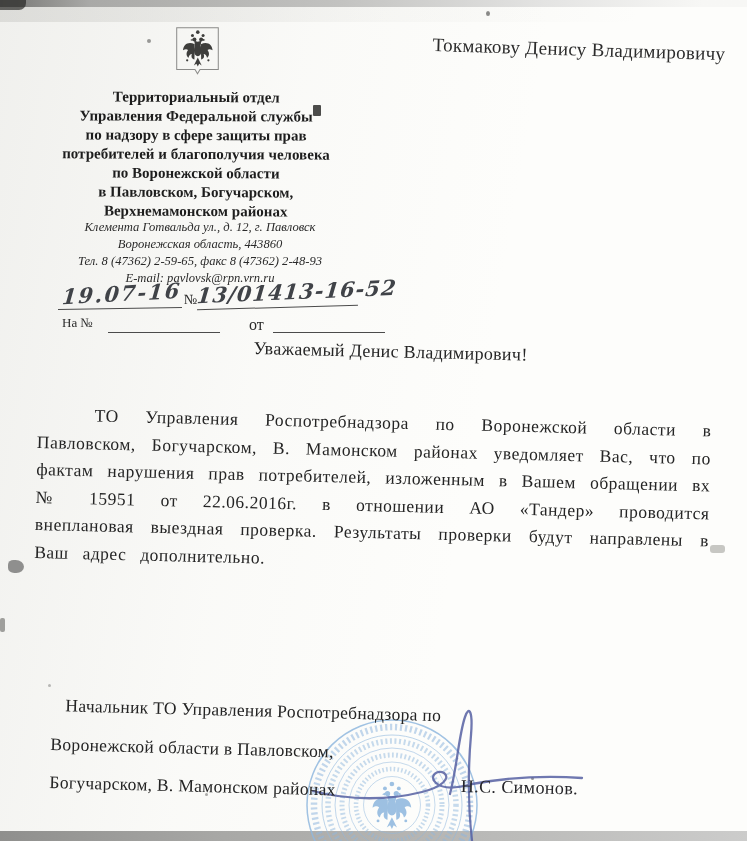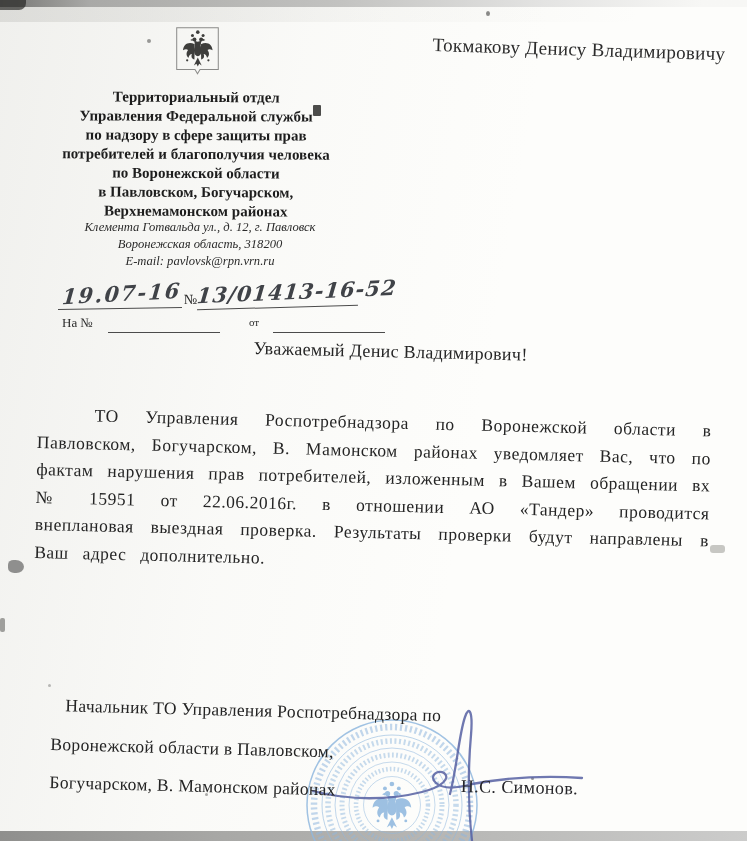--- a/index.html
+++ b/index.html
@@ -38,21 +38,21 @@
   
   .hw{font-family:"DejaVu Serif", serif;font-style:italic;font-weight:bold;color:#404348;}
   .hw-date{left:62px;top:281px;font-size:21px;letter-spacing:2px;transform:rotate(-3deg) skewX(-8deg);}
   .hw-num{left:197px;top:279px;font-size:21px;letter-spacing:1px;transform:rotate(-2.4deg) skewX(-8deg);white-space:nowrap;}
   .no-label{left:184px;top:292px;font-size:14px;color:#2a2a2a;}
   .uline{border-bottom:1.5px solid #4b4b4b;height:0;}
   .u-date{left:58px;top:308px;width:124px;transform:rotate(-1deg);}
   .u-num{left:197px;top:307px;width:161px;transform:rotate(-1.6deg);}
   .na-label{left:62px;top:315px;font-size:13px;color:#2a2a2a;}
   .u-na{left:108px;top:332px;width:112px;}
-  .ot-label{left:249px;top:316px;font-size:11px;color:#2a2a2a;}
+  .ot-label{left:249px;top:316px;font-size:16px;color:#2a2a2a;}
   .u-ot{left:273px;top:332px;width:112px;}
 
   
   .salutation{left:254px;top:338px;font-size:18px;letter-spacing:.3px;
     transform:rotate(1.4deg);transform-origin:left top;white-space:nowrap;}
   .body-par{left:38px;top:401px;width:674px;font-size:17.5px;line-height:27.6px;
     text-align:justify;text-indent:57px;letter-spacing:.5px;word-spacing:9px;
     transform:rotate(1.4deg);transform-origin:left top;color:#252525;}
 
   
@@ -119,21 +119,22 @@
     <div>по надзору в сфере защиты прав</div>
     <div>потребителей и благополучия человека</div>
     <div>по Воронежской области</div>
     <div>в Павловском, Богучарском,</div>
     <div>Верхнемамонском районах</div>
   </div>
   <div class="abs smudge"></div>
 
   <div class="abs addr">
     <div>Клемента Готвальда ул., д. 12, г. Павловск</div>
-    <div>Воронежская область, 318200</div>
+    <div>Воронежская область, 443860</div>
+    <div>Тел.  8 (47362) 2-59-65, факс 8 (47362) 2-48-93</div>
     <div>E-mail: pavlovsk@rpn.vrn.ru</div>
   </div>
 
   <div class="abs hw hw-date">19.07-16</div>
   <div class="abs uline u-date"></div>
   <div class="abs no-label">№</div>
   <div class="abs uline u-num"></div>
   <div class="abs hw hw-num">13/01413-16-52</div>
 
   <div class="abs na-label">На №</div>

